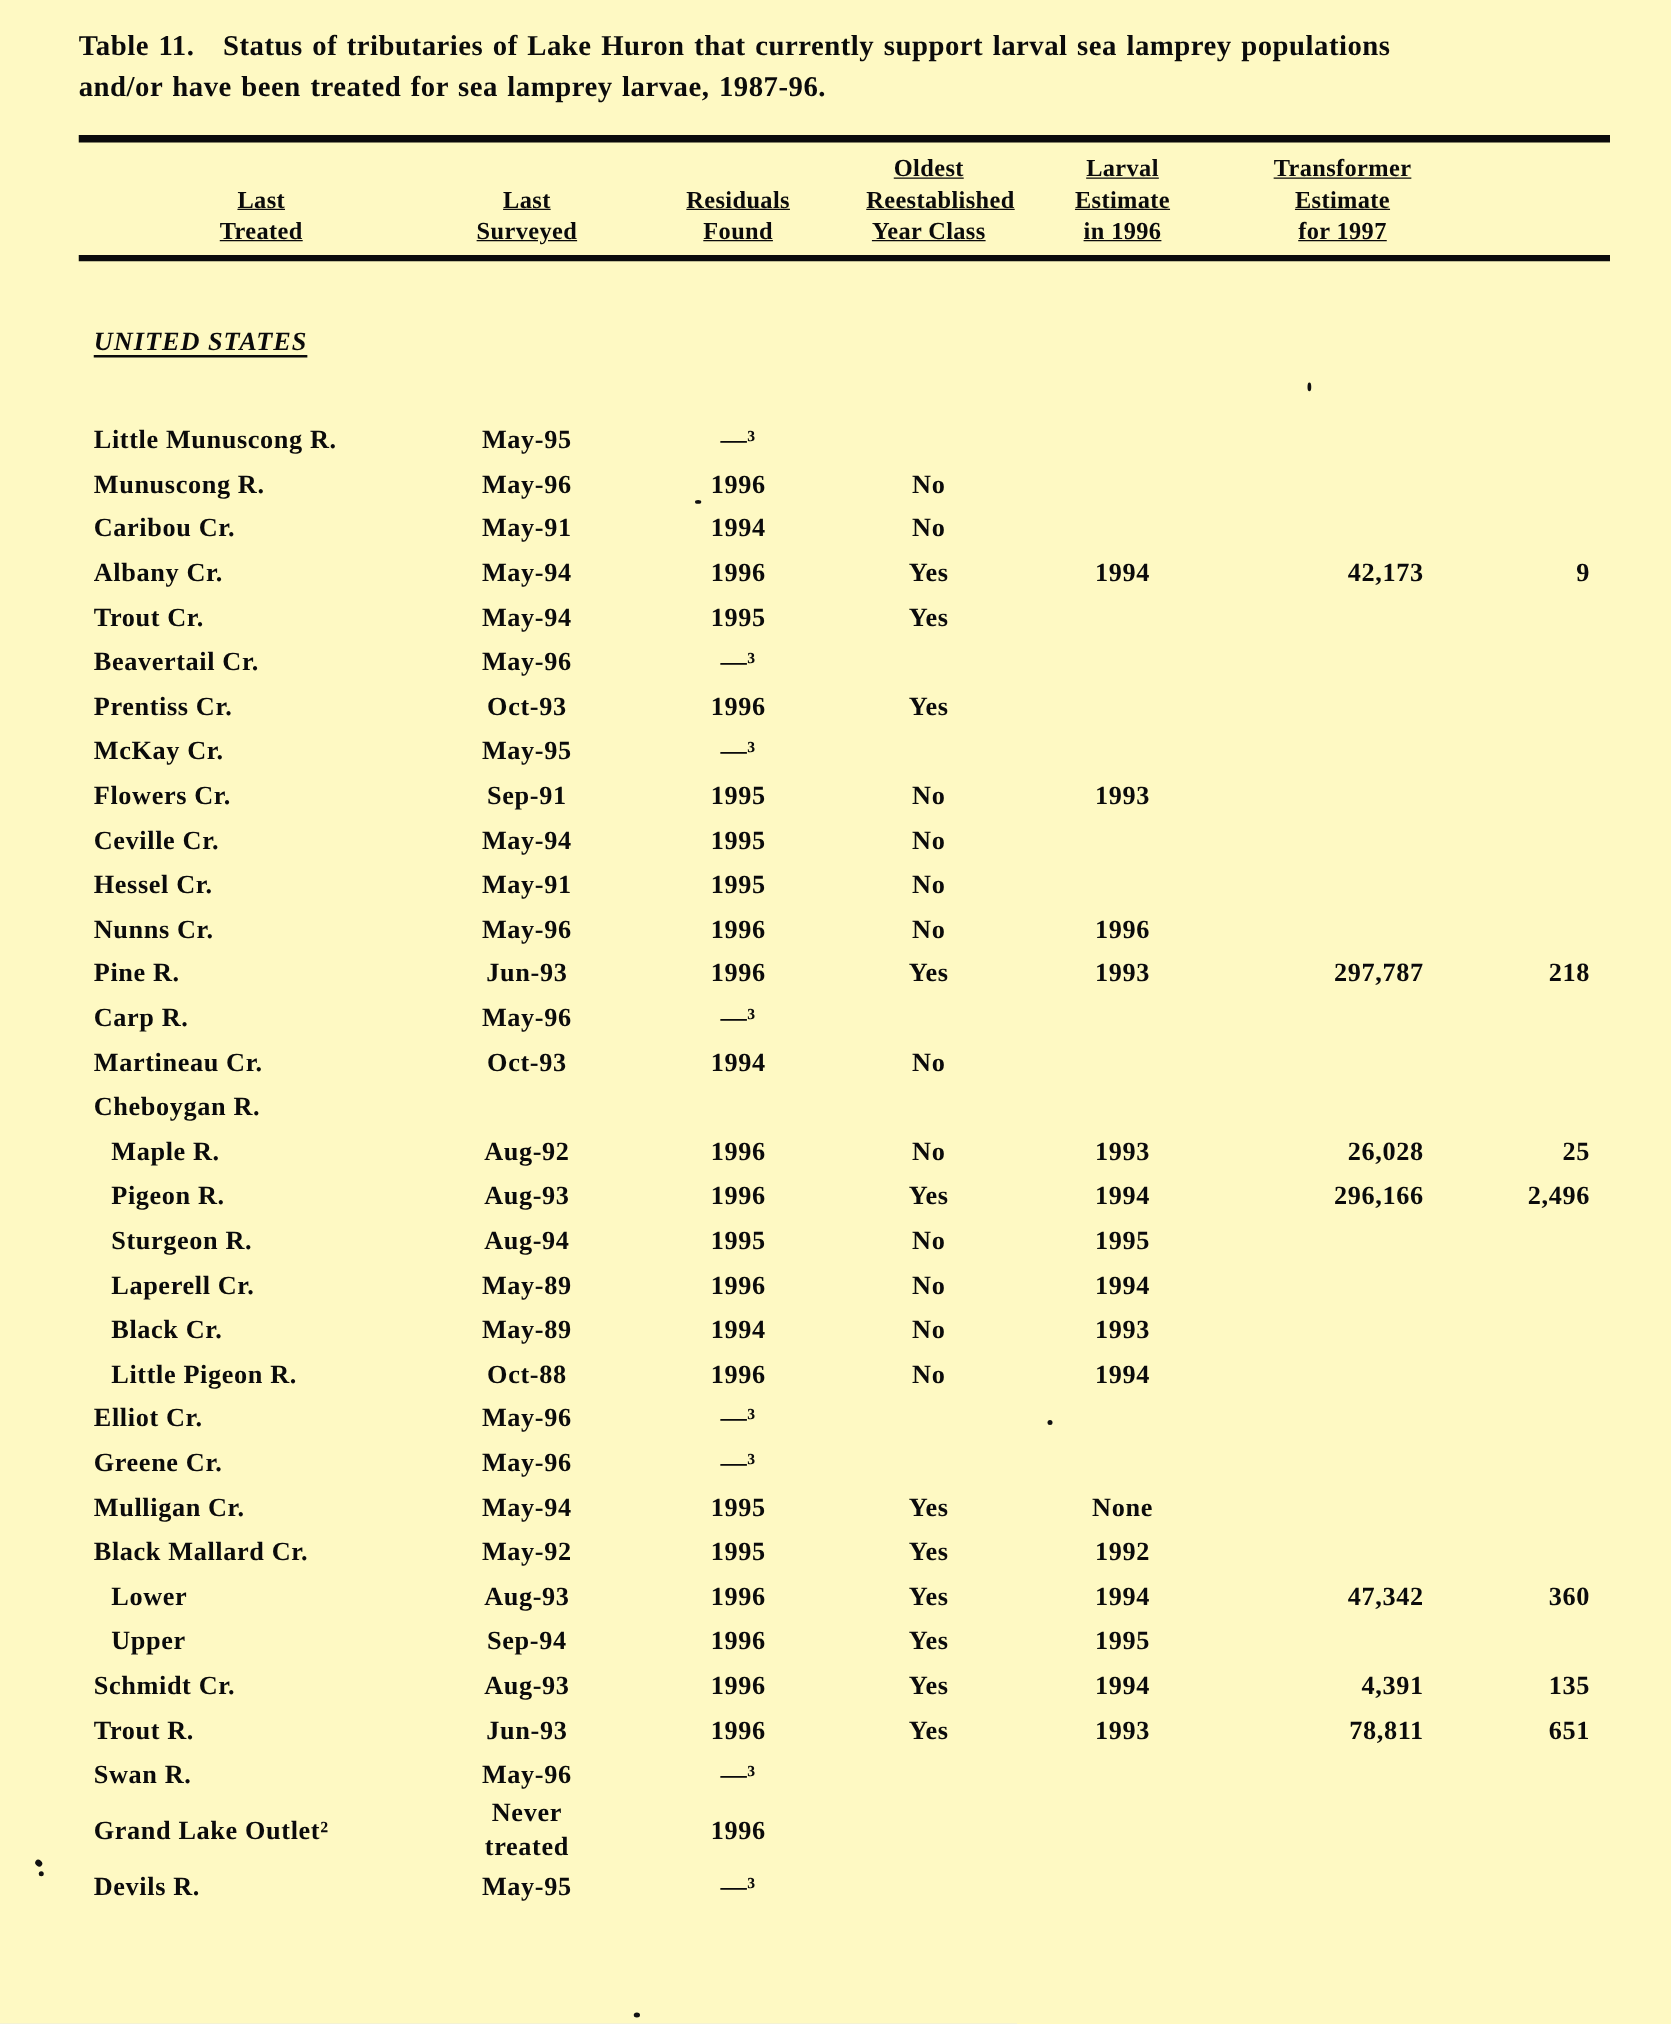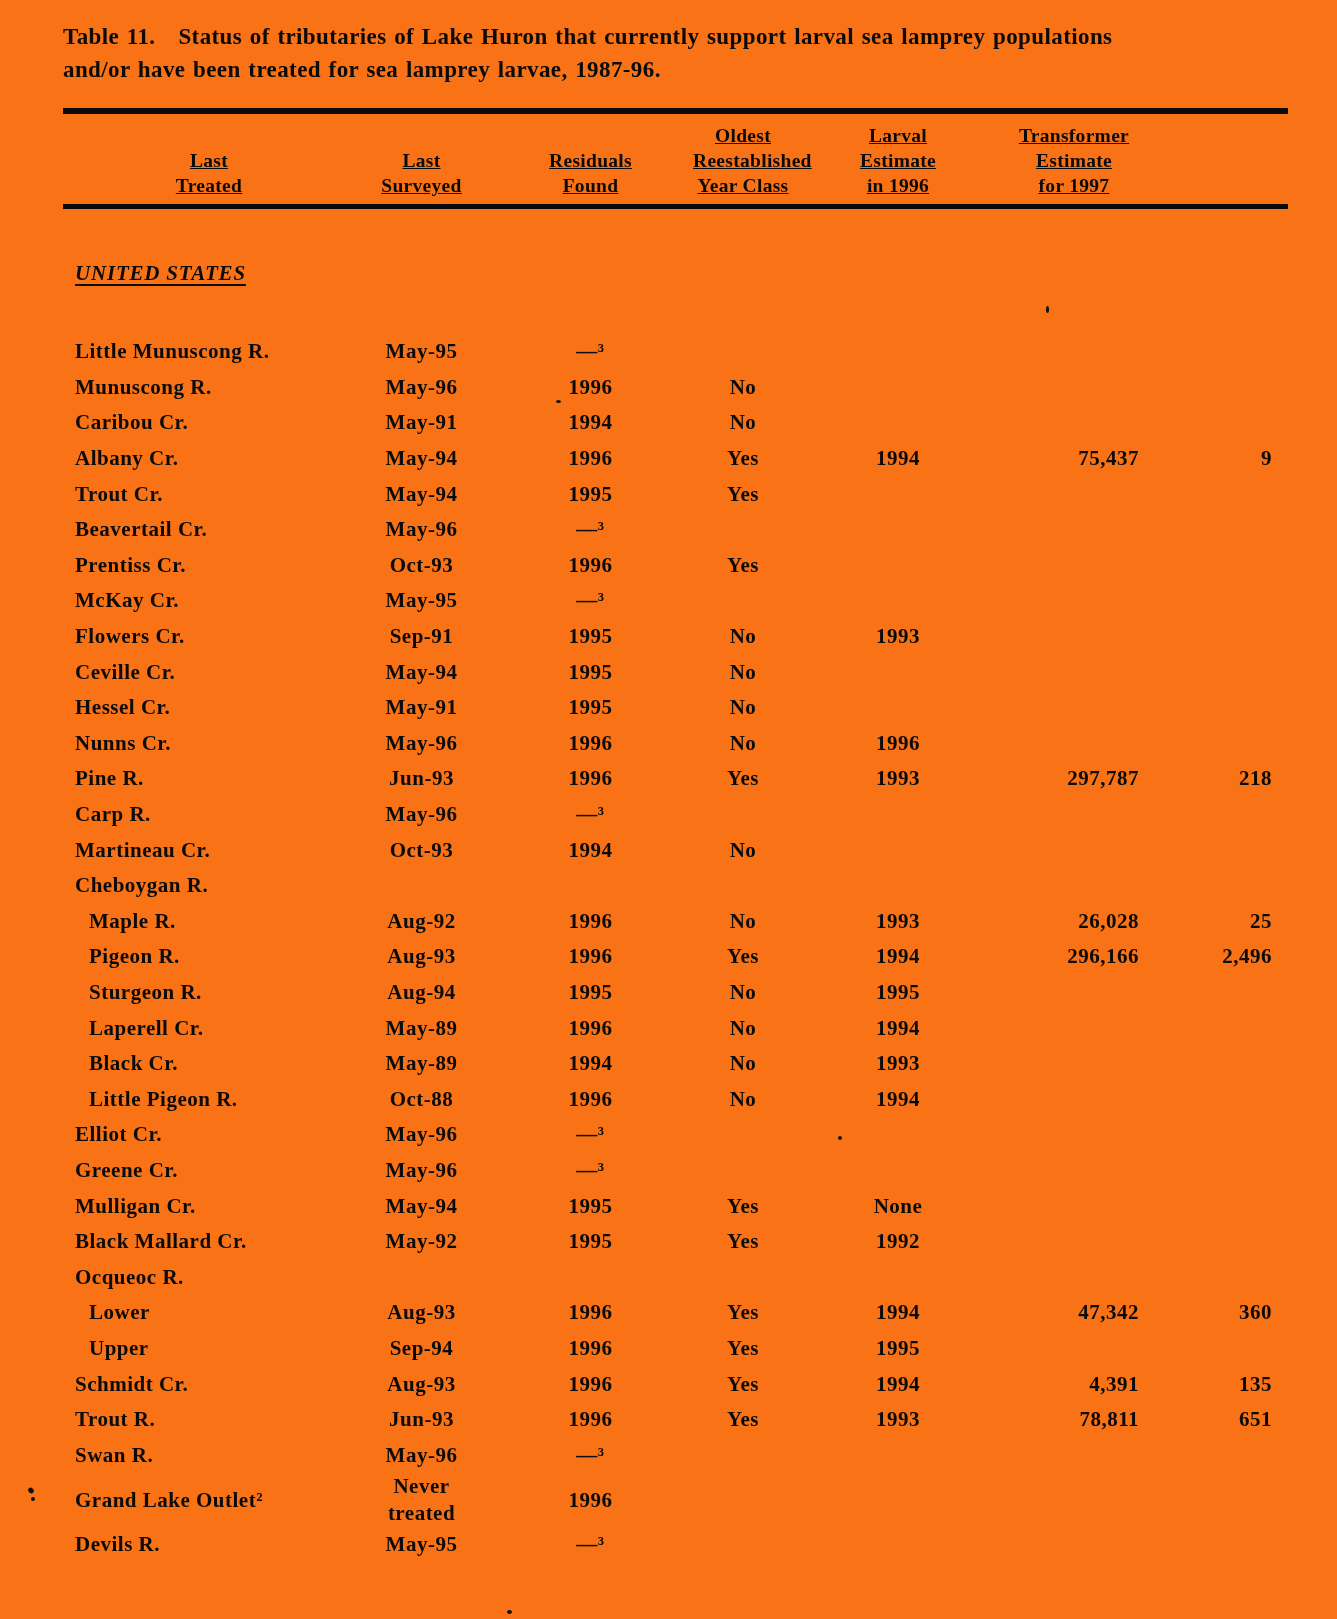--- a/index.html
+++ b/index.html
@@ -1,19 +1,19 @@
 <!DOCTYPE html>
 <html><head>
 <meta charset="utf-8">
 <style>
   html,body{margin:0;padding:0;background:#e8e8e8;}
   .page{
     position:relative;
     width:1337px;height:1619px;
-    background:#f97316;
+    background:#fef9c3;
     color:#0b0b0b;
     font-family:"Liberation Serif","DejaVu Serif",serif;
     font-weight:700;
     overflow:hidden;
     box-sizing:border-box;
     padding:20px 49px 0 63px;
   }
   .title{
     font-size:23px;
     line-height:33px;
@@ -140,21 +140,21 @@
     <div class="td c5"></div>
     <div class="td c6"></div>
     <div class="td c7"></div>
   </div>
       <div class="trow">
     <div class="td c1">Albany Cr.</div>
     <div class="td c2">May-94</div>
     <div class="td c3">1996</div>
     <div class="td c4">Yes</div>
     <div class="td c5">1994</div>
-    <div class="td c6">75,437</div>
+    <div class="td c6">42,173</div>
     <div class="td c7">9</div>
   </div>
       <div class="trow">
     <div class="td c1">Trout Cr.</div>
     <div class="td c2">May-94</div>
     <div class="td c3">1995</div>
     <div class="td c4">Yes</div>
     <div class="td c5"></div>
     <div class="td c6"></div>
     <div class="td c7"></div>
@@ -338,29 +338,20 @@
     <div class="td c5">None</div>
     <div class="td c6"></div>
     <div class="td c7"></div>
   </div>
       <div class="trow">
     <div class="td c1">Black Mallard Cr.</div>
     <div class="td c2">May-92</div>
     <div class="td c3">1995</div>
     <div class="td c4">Yes</div>
     <div class="td c5">1992</div>
-    <div class="td c6"></div>
-    <div class="td c7"></div>
-  </div>
-      <div class="trow group">
-    <div class="td c1">Ocqueoc R.</div>
-    <div class="td c2"></div>
-    <div class="td c3"></div>
-    <div class="td c4"></div>
-    <div class="td c5"></div>
     <div class="td c6"></div>
     <div class="td c7"></div>
   </div>
       <div class="trow indent">
     <div class="td c1">Lower</div>
     <div class="td c2">Aug-93</div>
     <div class="td c3">1996</div>
     <div class="td c4">Yes</div>
     <div class="td c5">1994</div>
     <div class="td c6">47,342</div>

